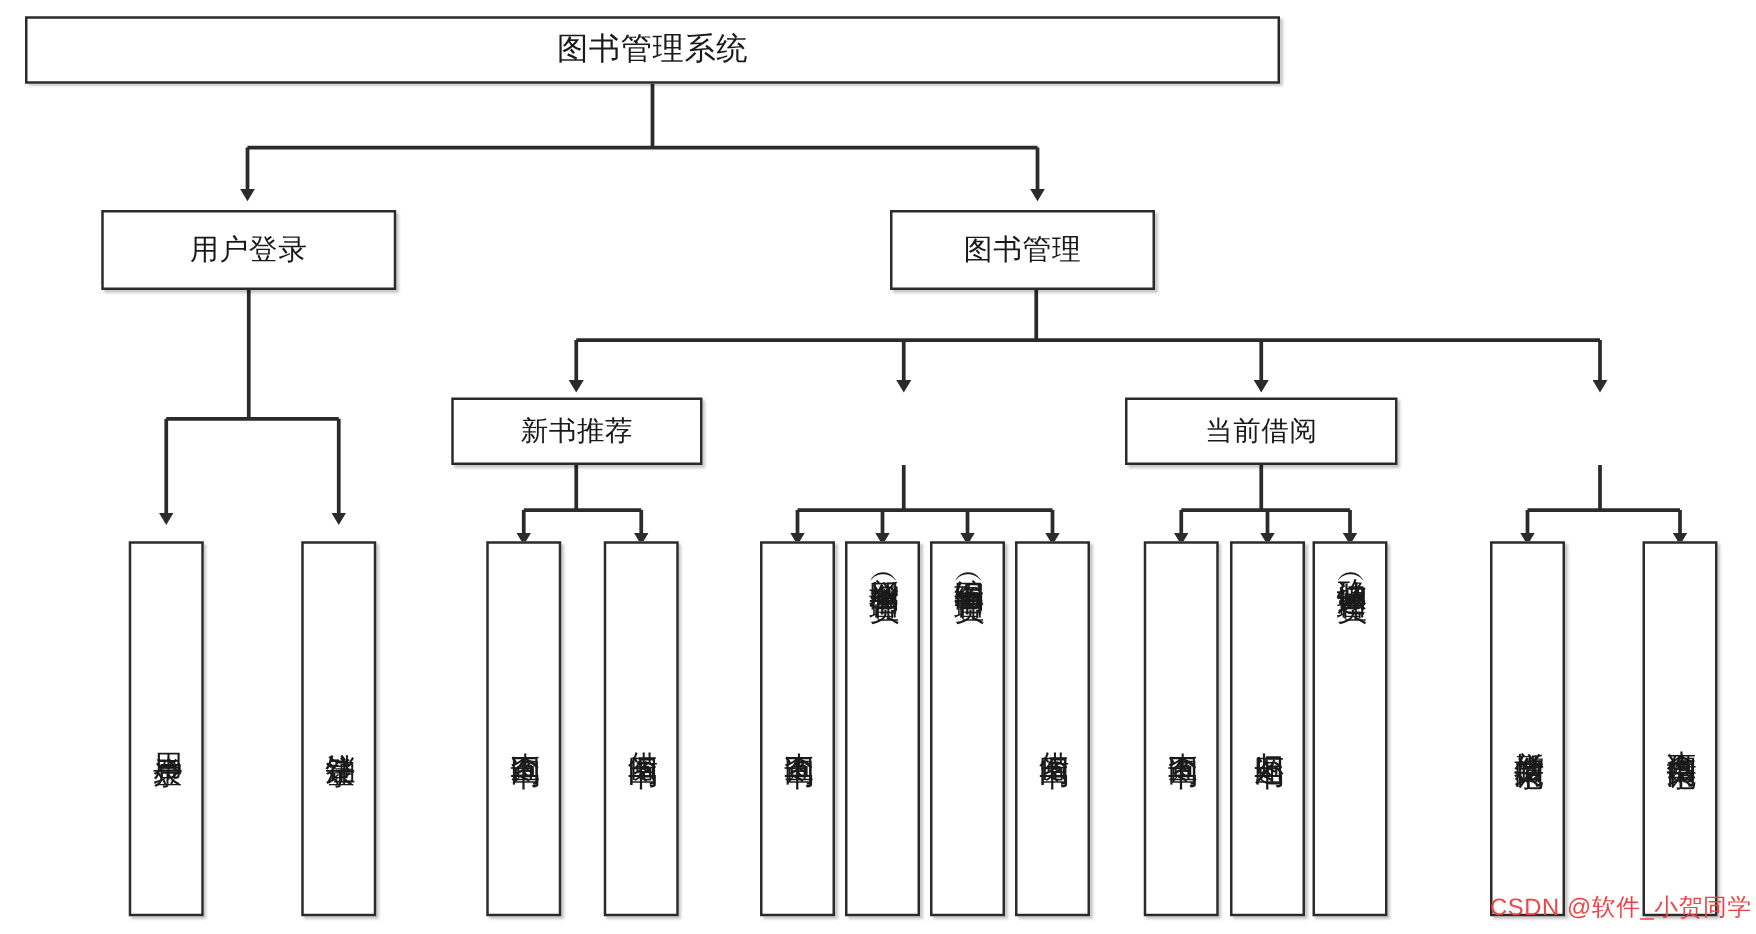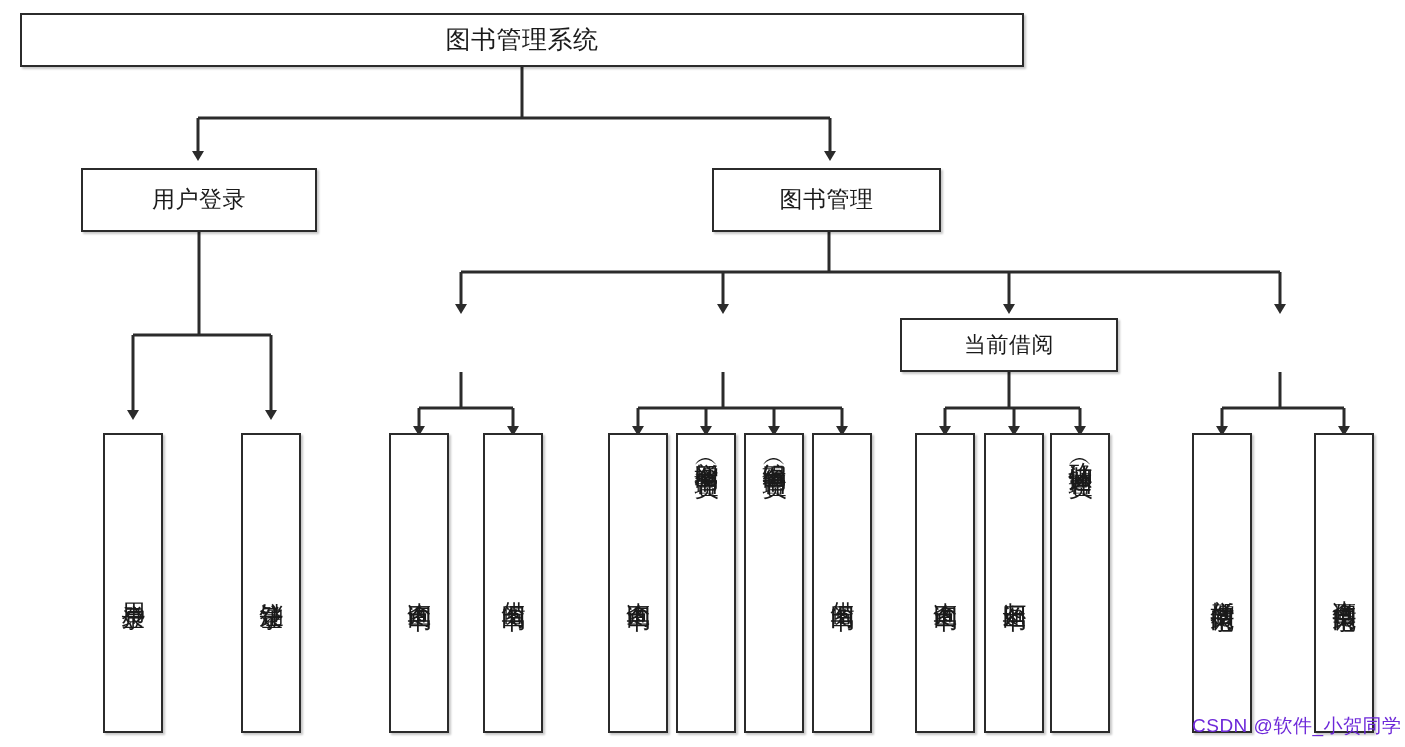--- a/index.html
+++ b/index.html
@@ -58,21 +58,21 @@
     line-height: 1.12;
     letter-spacing: 2px;
     white-space: nowrap;
   }
   .node.leaf.mid .lbl { align-self: center; }
   #watermark {
     position: absolute;
     left: 1192px;
     top: 713px;
     font-size: 19px;
-    color: #6d28d9;
+    color: #ef4444;
     white-space: nowrap;
     z-index: 5;
     letter-spacing: 0.5px;
   }
 </style>
 </head>
 <body>
 
 <div id="canvas">
 
@@ -138,24 +138,27 @@
     </g>
   </svg>
 
   <div class="node root" style="left:20px; top:13px; width:1004px; height:54px;">
     <span class="lbl">图书管理系统</span>
   </div>
 
   <div class="node lvl2" style="left:81px; top:168px; width:236px; height:64px;">
     <span class="lbl">用户登录</span>
   </div>
-  <div class="node lvl2" style="left:712px; top:168px; width:229px; height:64px;">
+  <div class="node lvl2" style="left:712px; top:168px; width:212px; height:64px;">
     <span class="lbl">图书管理</span>
   </div>
 
+  <div class="node lvl3" style="left:361px; top:318px; width:201px; height:54px;">
+    <span class="lbl">新书推荐</span>
+  </div>
   <div class="node lvl3" style="left:900px; top:318px; width:218px; height:54px;">
     <span class="lbl">当前借阅</span>
   </div>
 
   <div class="node leaf mid" style="left:103px; top:433px; width:60px; height:300px;">
     <span class="lbl">用户登录</span>
   </div>
   <div class="node leaf mid" style="left:241px; top:433px; width:60px; height:300px;">
     <span class="lbl">注销登录</span>
   </div>

